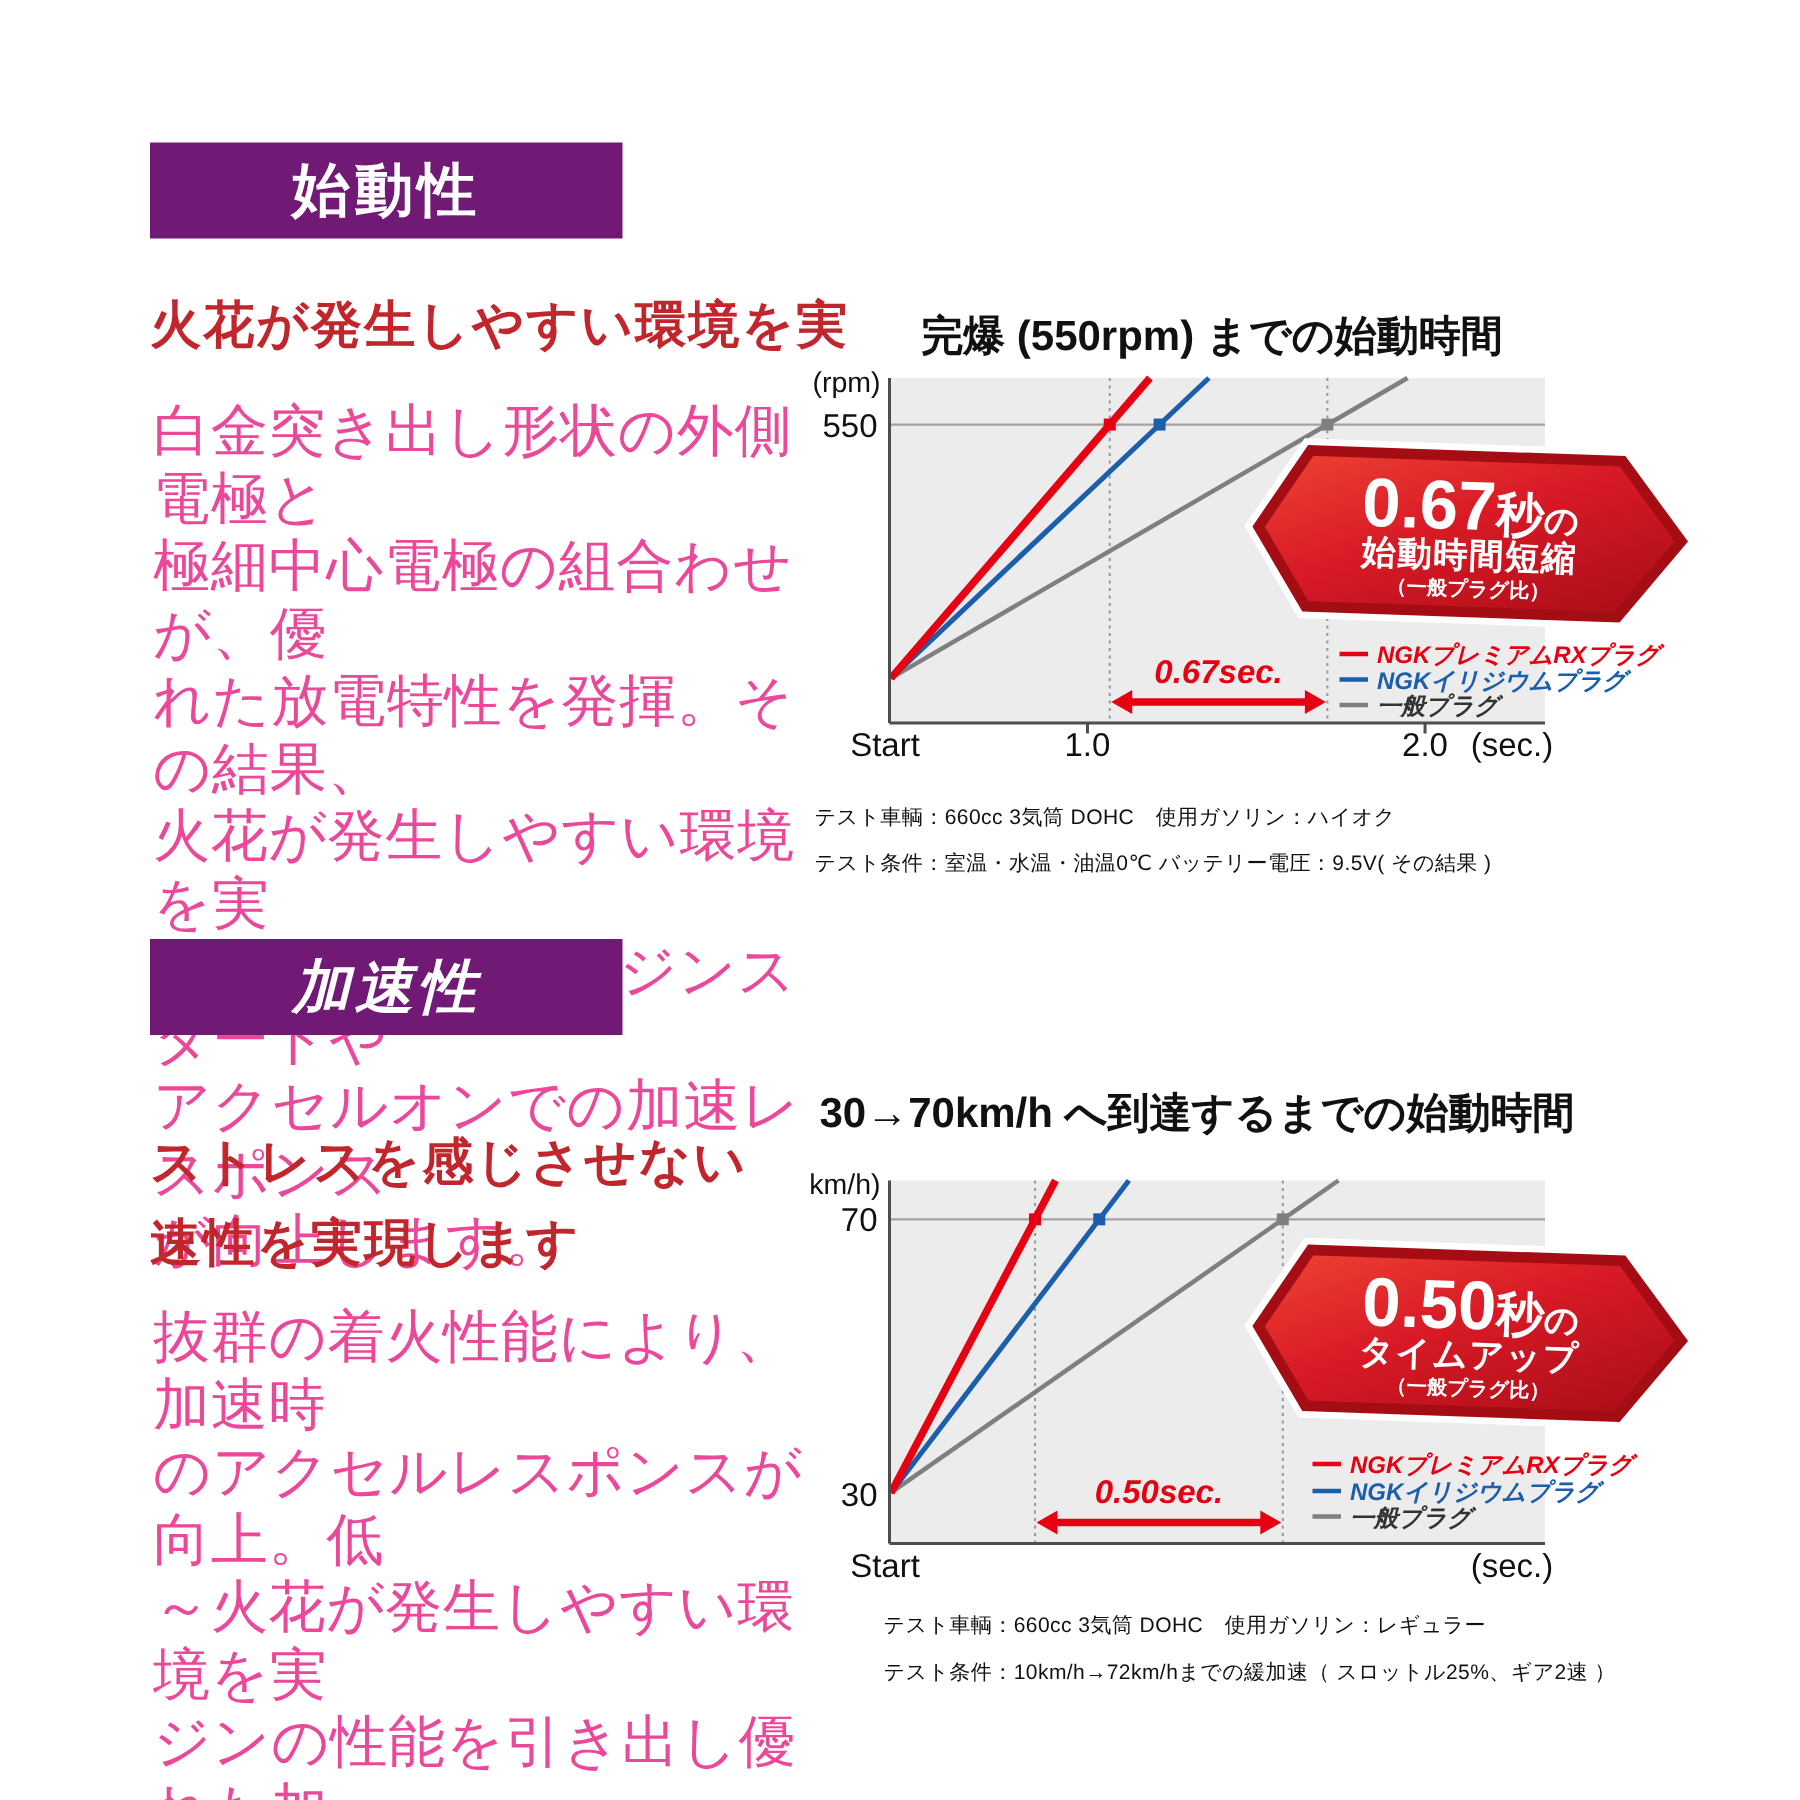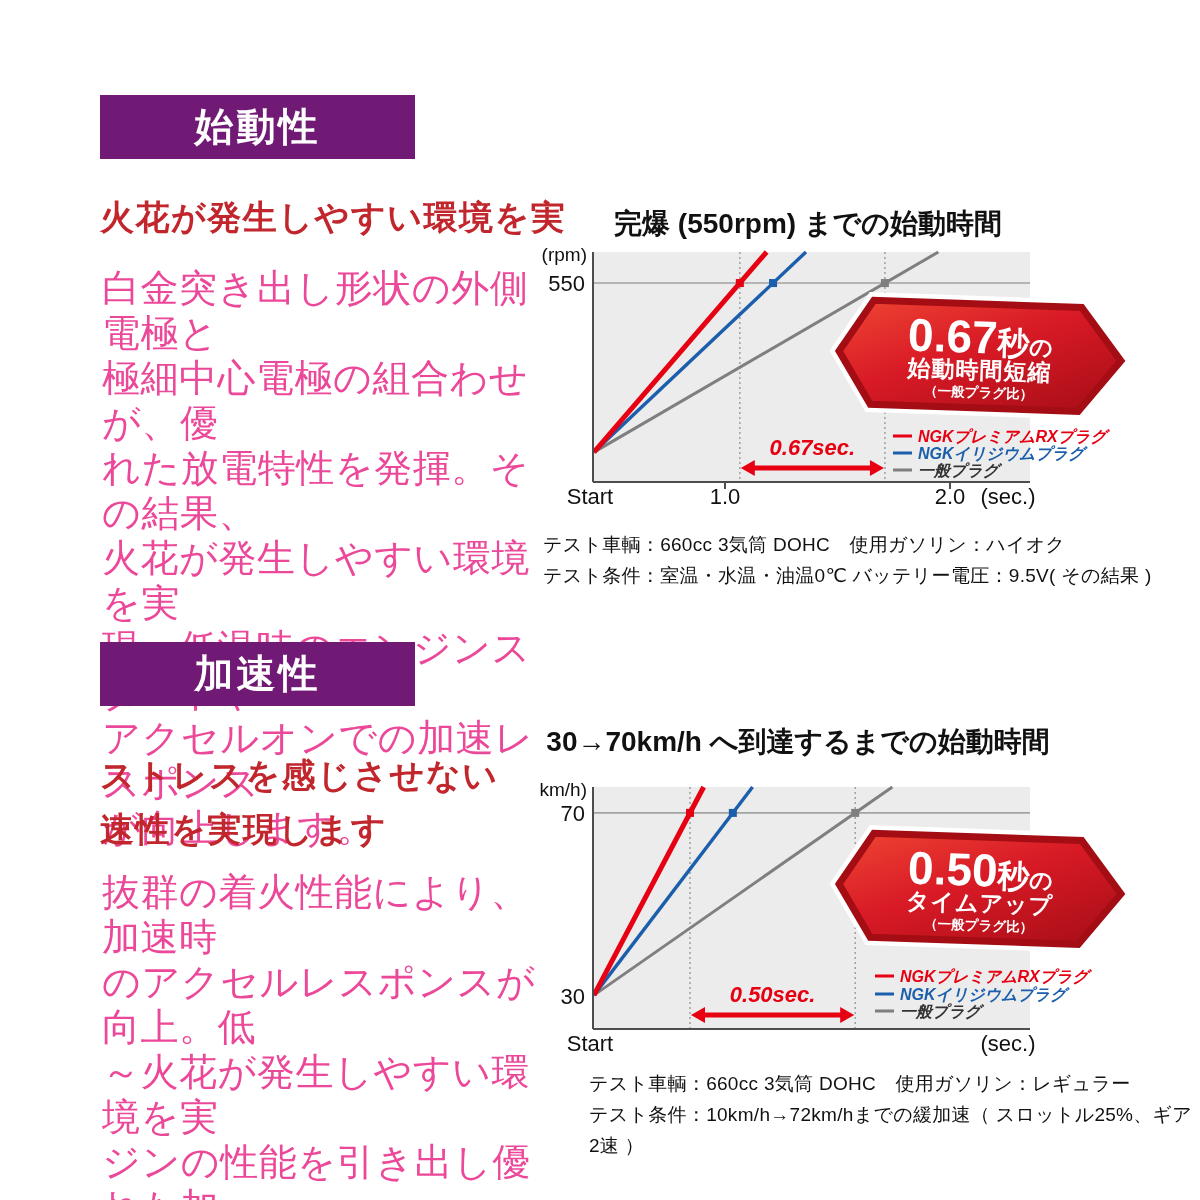--- a/index.html
+++ b/index.html
@@ -16,21 +16,21 @@
   }
   .headline{
     left:100px;color:#c2262d;font-weight:bold;font-size:34px;
     letter-spacing:1.5px;line-height:54px;white-space:pre-line;
   }
   .body-text{
     left:102px;width:452px;color:#ec4899;font-size:38px;line-height:45px;
     white-space:pre-line;letter-spacing:0.5px;
   }
   .notes{
-    left:543px;color:#111;font-size:19px;line-height:31px;letter-spacing:0.3px;
+    left:543px;color:#111;font-size:14px;line-height:31px;letter-spacing:0.3px;
   }
   svg text{font-family:"Liberation Sans","DejaVu Sans",sans-serif;}
 </style>
 </head>
 <body>
 
 <div class="abs section-badge" style="top:95px;">始動性</div>
 
 <div class="abs headline" style="top:190px;">火花が発生しやすい環境を実</div>
 
@@ -89,21 +89,21 @@
       <text x="440" y="178" text-anchor="middle" fill="#fff" font-weight="bold" font-size="23" letter-spacing="1">始動時間短縮</text>
       <text x="440" y="197" text-anchor="middle" fill="#fff" font-weight="bold" font-size="13.5">（一般プラグ比）</text>
     </g>
   </svg>
 
 <div class="abs notes" style="top:529px;">
   <div>テスト車輌：660cc 3気筒 DOHC　使用ガソリン：ハイオク</div>
   <div>テスト条件：室温・水温・油温0℃  バッテリー電圧：9.5V( その結果 )</div>
 </div>
 
-<div class="abs section-badge" style="top:642px;">加速性</div>
+<div class="abs section-badge" style="top:626px;font-style:italic;">加速性</div>
 
 <div class="abs headline" style="top:748px;">ストレスを感じさせない
 速性を実現します</div>
 
 <div class="abs body-text" style="top:870px;">抜群の着火性能により、加速時
 のアクセルレスポンスが向上。低
 ～火花が発生しやすい環境を実
 ジンの性能を引き出し優れた加
 速性を実現します。</div>
 

